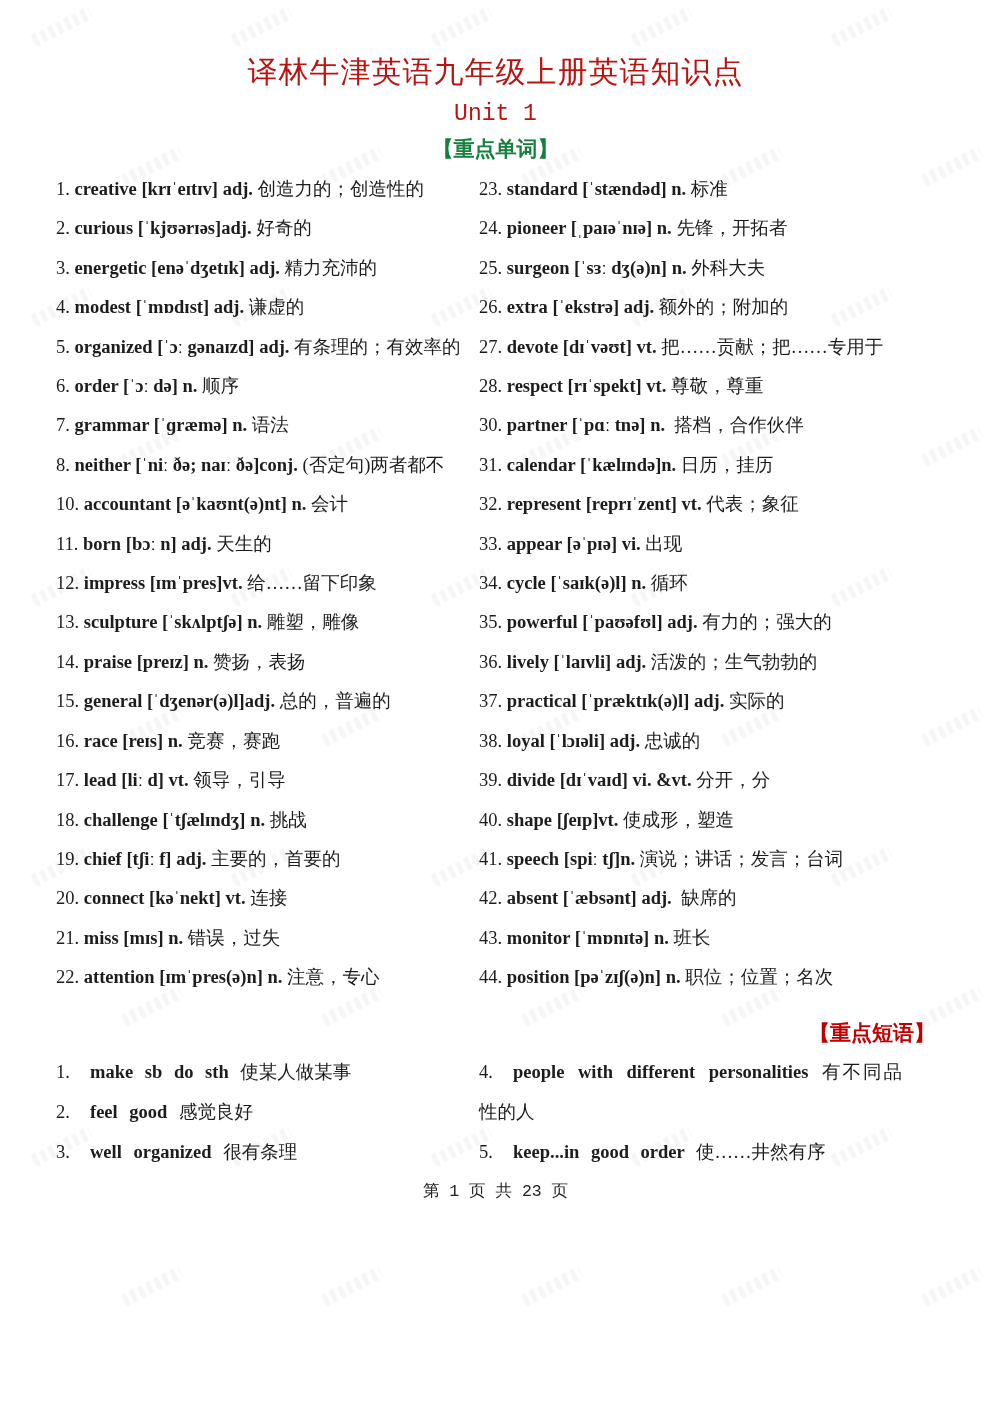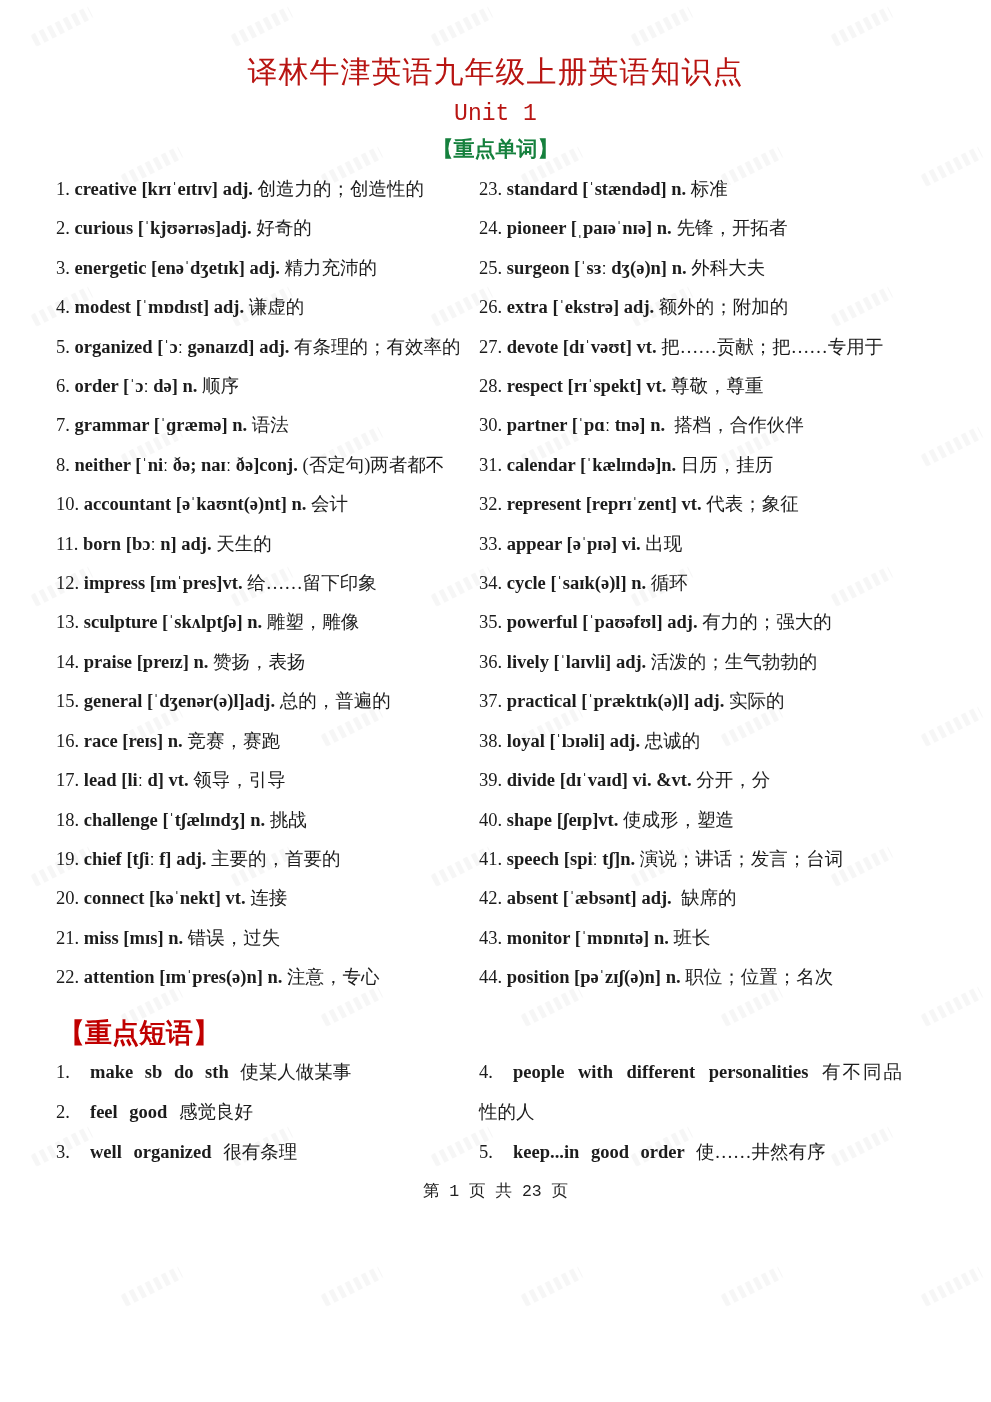--- a/index.html
+++ b/index.html
@@ -29,21 +29,21 @@
     margin:4px 0 8px 0;line-height:26px;
   }
   .columns{display:flex;}
   .col{width:423px;}
   .entry{
     font-size:18.5px;line-height:39.4px;text-align:justify;
     white-space:pre-wrap;
   }
   .entry .en,.entry .ipa,.entry .pos{font-weight:bold;}
   .phrases-heading{
-    text-align:left;font-size:27px;font-weight:bold;color:#c00000;
+    text-align:right;font-size:21px;font-weight:bold;color:#c00000;
     margin:22px 0 6px 2px;line-height:26px;
   }
   .phrase{
     font-size:18.5px;line-height:40px;text-align:justify;white-space:pre-wrap;
   }
   .phrase .num{display:inline-block;min-width:34px;}
   .phrase .en{font-weight:bold;word-spacing:7px;}
   .page-footer{
     text-align:center;font-size:16.5px;color:#222;margin-top:8px;line-height:24px;
     font-family:Liberation Mono, monospace;

